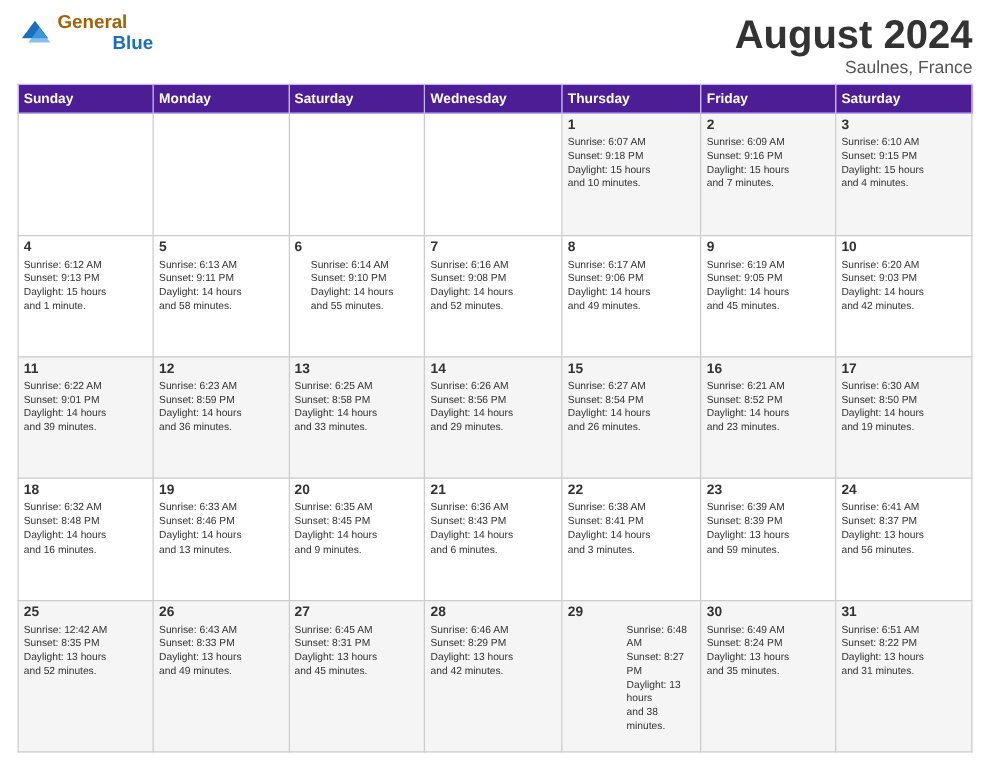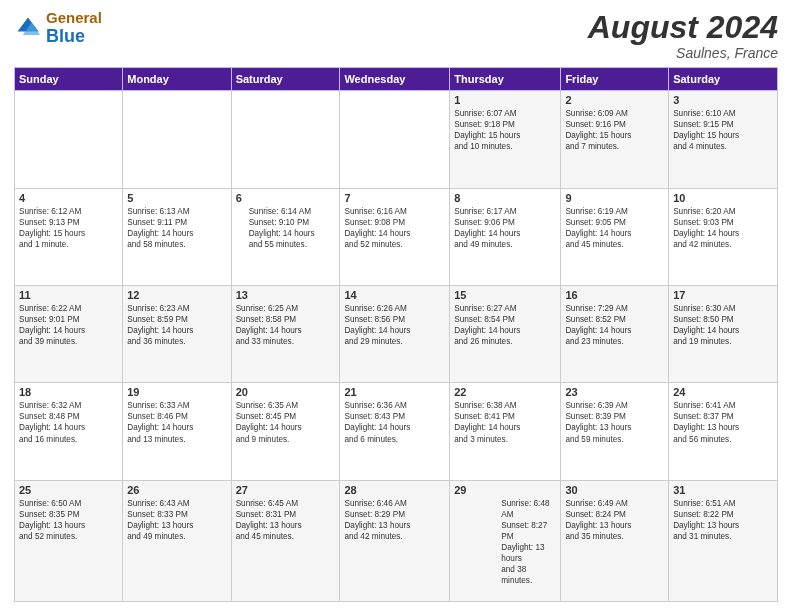--- a/index.html
+++ b/index.html
@@ -32,31 +32,31 @@
       display: flex;
       flex-direction: column;
       line-height: 1.1;
     }
     .logo-general {
       font-size: 15px;
       font-weight: bold;
       color: #a16207;
     }
     .logo-blue {
-      font-size: 18px;
+      font-size: 15px;
       font-weight: bold;
       color: #1a6ebd;
+      margin-left: 44px;
     }
     .logo-icon {
       width: 28px;
       height: 28px;
     }
     .title-block {
       text-align: right;
-      font-style: italic;
     }
     .month-year {
       font-size: 32px;
       font-weight: bold;
       color: #333;
       line-height: 1.1;
     }
     .location {
       font-size: 14px;
       color: #555;
@@ -256,21 +256,21 @@
             </td>
             <td>
               <span class="day-num">15</span>
               <div class="day-info" style="white-space: pre-line;">Sunrise: 6:27 AM
 Sunset: 8:54 PM
 Daylight: 14 hours
 and 26 minutes.</div>
             </td>
             <td>
               <span class="day-num">16</span>
-              <div class="day-info" style="white-space: pre-line;">Sunrise: 7:29 AM
+              <div class="day-info" style="white-space: pre-line;">Sunrise: 6:21 AM
 Sunset: 8:52 PM
 Daylight: 14 hours
 and 23 minutes.</div>
             </td>
             <td>
               <span class="day-num">17</span>
               <div class="day-info" style="white-space: pre-line;">Sunrise: 6:30 AM
 Sunset: 8:50 PM
 Daylight: 14 hours
 and 19 minutes.</div>
@@ -323,21 +323,21 @@
               <span class="day-num">24</span>
               <div class="day-info" style="white-space: pre-line;">Sunrise: 6:41 AM
 Sunset: 8:37 PM
 Daylight: 13 hours
 and 56 minutes.</div>
             </td>
           </tr>
           <tr>
             <td>
               <span class="day-num">25</span>
-              <div class="day-info" style="white-space: pre-line;">Sunrise: 6:50 AM
+              <div class="day-info" style="white-space: pre-line;">Sunrise: 12:42 AM
 Sunset: 8:35 PM
 Daylight: 13 hours
 and 52 minutes.</div>
             </td>
             <td>
               <span class="day-num">26</span>
               <div class="day-info" style="white-space: pre-line;">Sunrise: 6:43 AM
 Sunset: 8:33 PM
 Daylight: 13 hours
 and 49 minutes.</div>

